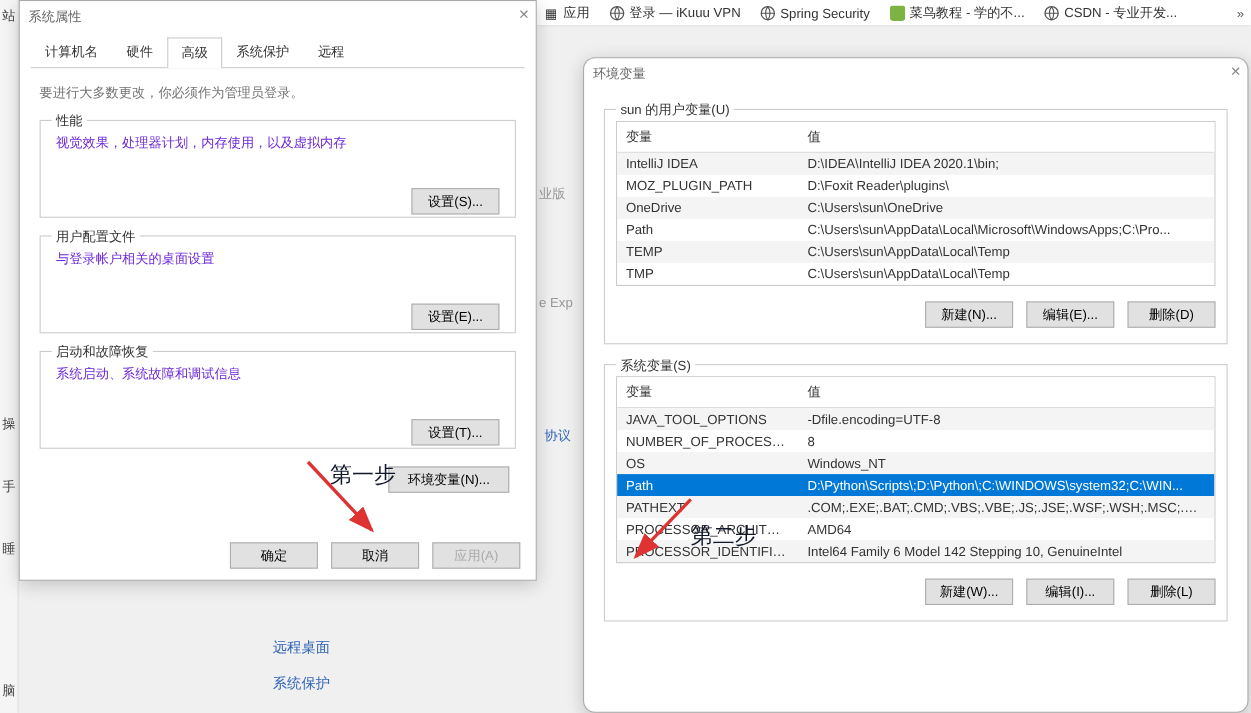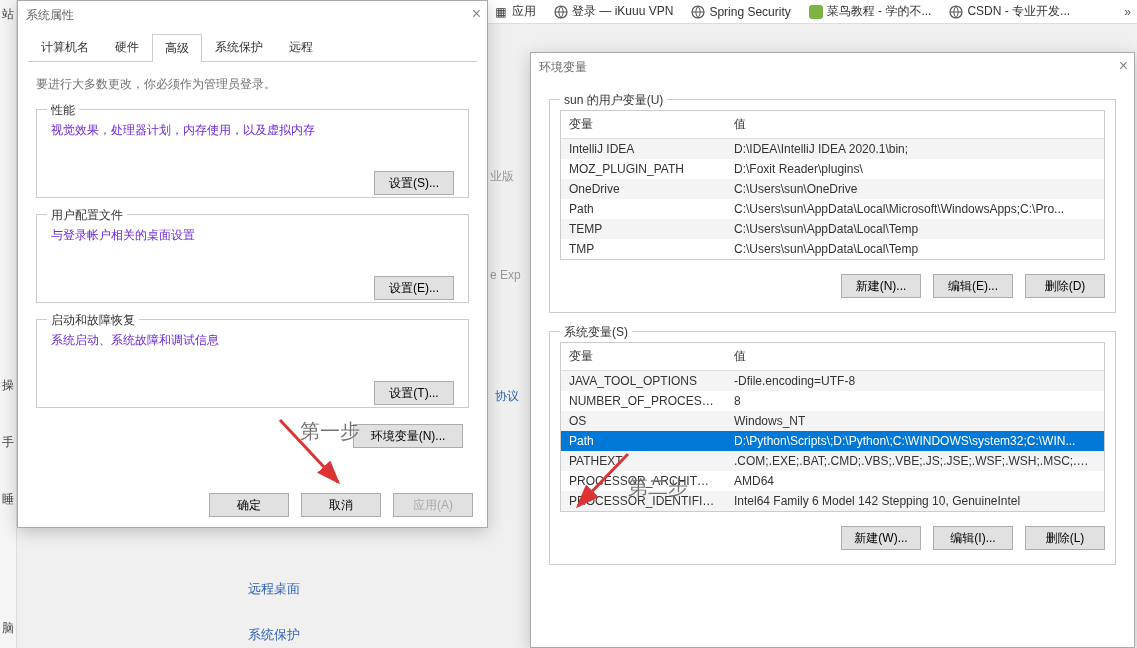--- a/index.html
+++ b/index.html
@@ -2,21 +2,21 @@
 <html><head>
 <meta charset="utf-8">
 <style>
 * { box-sizing: border-box; margin: 0; padding: 0; }
 body { font-family: "Microsoft YaHei", "Segoe UI", sans-serif; font-size: 12px; background: #f0f0f0; color: #333; position: relative; width: 1137px; height: 648px; overflow: hidden; }
 .bookmarks-bar { position: absolute; top: 0; left: 488px; right: 0; height: 24px; display: flex; align-items: center; gap: 18px; padding: 0 6px; background: #fff; border-bottom: 1px solid #ddd; }
 .bookmarks-bar .bm { display: flex; align-items: center; gap: 4px; color: #333; font-size: 12px; }
 .bm .icon { width: 14px; height: 14px; display: inline-flex; align-items: center; justify-content: center; }
 .sidebar-frag { position: absolute; left: 0; top: 0; width: 17px; height: 648px; background: #f5f5f5; border-right: 1px solid #ddd; }
 .sidebar-frag div { font-size: 12px; color: #444; padding: 2px; }
-.bg-links { position: absolute; left: 248px; top: 580px; display: flex; flex-direction: column; gap: 28px; text-align: right; }
+.bg-links { position: absolute; left: 248px; top: 580px; display: flex; flex-direction: column; gap: 14px; text-align: right; }
 .bg-links a { color: #3064b8; text-decoration: none; font-size: 13px; }
 .bg-text { position: absolute; color: #999; font-size: 12px; }
 
 .dlg { position: absolute; background: #fff; border: 1px solid #aaa; box-shadow: 0 4px 16px rgba(0,0,0,.2); }
 .dlg-title { height: 28px; display: flex; align-items: center; padding: 0 8px; font-size: 12px; color: #666; position: relative; }
 .dlg-close { position: absolute; right: 6px; top: 4px; font-size: 16px; color: #888; cursor: pointer; }
 
 .sysprops { left: 17px; top: 0; width: 471px; height: 528px; }
 .tabs { display: flex; border-bottom: 1px solid #ccc; margin: 4px 10px 0; }
 .tab { padding: 5px 12px; font-size: 12px; color: #333; border: 1px solid transparent; border-bottom: none; cursor: pointer; }
@@ -25,37 +25,37 @@
 .info-line { font-size: 12px; color: #737373; margin-bottom: 16px; font-family: Liberation Serif, serif; }
 .groupbox { border: 1px solid #ccc; padding: 12px 14px 2px; margin-bottom: 16px; position: relative; }
 .groupbox .legend { position: absolute; top: -8px; left: 10px; background: #fff; padding: 0 4px; font-size: 12px; }
 .group-desc { font-size: 12px; color: #6d28d9; margin-bottom: 32px; }
 .group-btn-row { display: flex; justify-content: flex-end; }
 .win-btn { min-width: 80px; height: 24px; padding: 0 12px; background: #e1e1e1; border: 1px solid #adadad; font-size: 12px; cursor: pointer; }
 .win-btn:disabled { color: #aaa; cursor: default; }
 .env-btn-row { display: flex; justify-content: flex-end; margin-top: 6px; padding-right: 6px; }
 .dlg-footer { position: absolute; bottom: 10px; right: 14px; display: flex; gap: 12px; }
 
-.envdlg { left: 530px; top: 52px; width: 605px; height: 596px; }
+.envdlg { left: 530px; top: 52px; width: 605px; height: 596px; border-radius: 11px; }
 .envdlg .body { padding: 18px 18px 0; }
 .env-group { border: 1px solid #ccc; padding: 10px 10px 14px; position: relative; margin-bottom: 18px; }
 .env-group .legend { position: absolute; top: -8px; left: 10px; background: #fff; padding: 0 4px; font-size: 12px; }
 .var-table { width: 100%; border: 1px solid #ccc; background: #fff; }
 .var-table-inner { max-height: 160px; overflow-y: scroll; }
 .var-header { display: flex; border-bottom: 1px solid #ddd; background: #fff; }
 .var-header div { padding: 5px 8px; font-size: 12px; }
 .col-name { width: 165px; border-right: 1px solid transparent; }
 .col-val { flex: 1; }
 .var-row { display: flex; cursor: pointer; }
 .var-row.odd { background: #f4f4f4; }
 .var-row.sel { background: #0078d7; color: #fff; }
 .var-row div { padding: 3px 8px; font-size: 12px; white-space: nowrap; overflow: hidden; text-overflow: ellipsis; }
 .env-btns { display: flex; justify-content: flex-end; gap: 12px; margin-top: 14px; }
 
-.annot { position: absolute; font-size: 20px; color: #737373; font-family: "KaiTi", "Microsoft YaHei"; }
+.annot { position: absolute; font-size: 20px; color: #0f172a; font-family: "KaiTi", "Microsoft YaHei"; }
 .arrow { position: absolute; pointer-events: none; }
 </style>
 </head>
 <body>
 
 <div class="bookmarks-bar">
   <div class="bm">
     <span class="icon">▦</span>
     <span>应用</span>
   </div>

